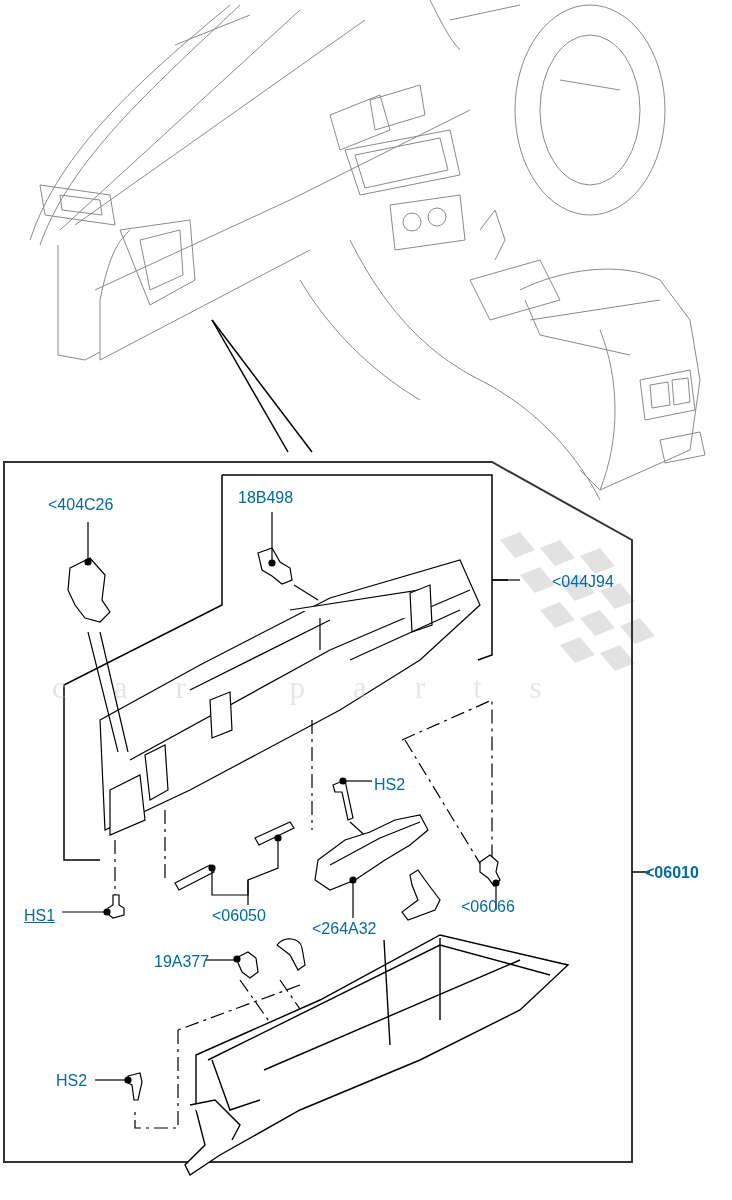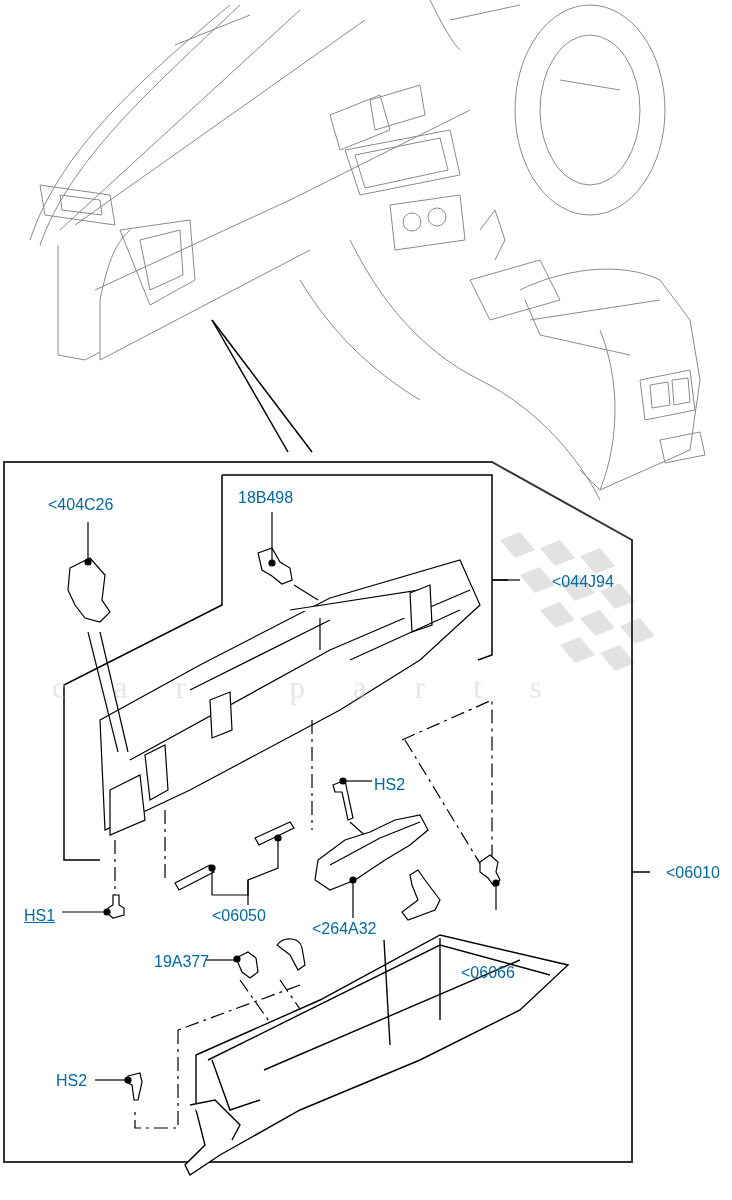--- a/index.html
+++ b/index.html
@@ -194,20 +194,20 @@
   </svg>
 
   
   <div class="watermark-sub">car parts</div>
 
   
   <div class="callout" style="left:48px; top:496px;">&lt;404C26</div>
   <div class="callout" style="left:238px; top:489px;">18B498</div>
   <div class="callout" style="left:552px; top:573px;">&lt;044J94</div>
   <div class="callout" style="left:374px; top:776px;">HS2</div>
-  <div class="callout" style="left:666px; top:864px;">&lt;06010</div>
+  <div class="callout" style="left:645px; top:864px;font-weight:bold;">&lt;06010</div>
   <div class="callout" style="left:24px; top:907px;text-decoration:underline;">HS1</div>
   <div class="callout" style="left:212px; top:907px;">&lt;06050</div>
   <div class="callout" style="left:312px; top:920px;">&lt;264A32</div>
-  <div class="callout" style="left:461px; top:964px;text-align:center;">&lt;06066</div>
+  <div class="callout" style="left:461px; top:898px;text-align:center;">&lt;06066</div>
   <div class="callout" style="left:154px; top:953px;">19A377</div>
   <div class="callout" style="left:56px; top:1072px;">HS2</div>
 </div>
 
 </body></html>

